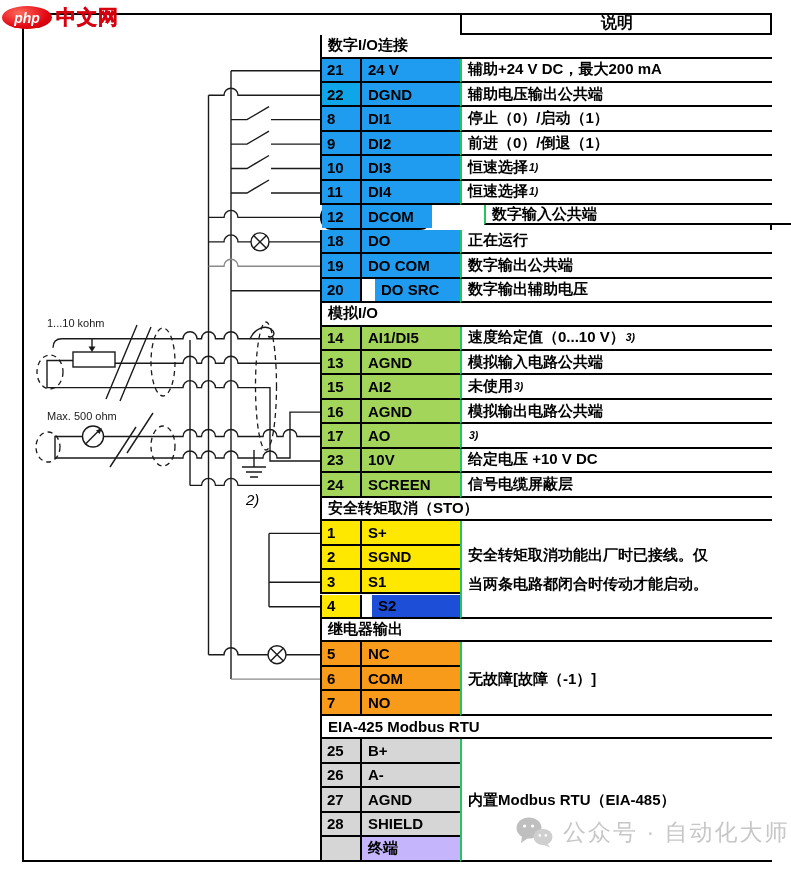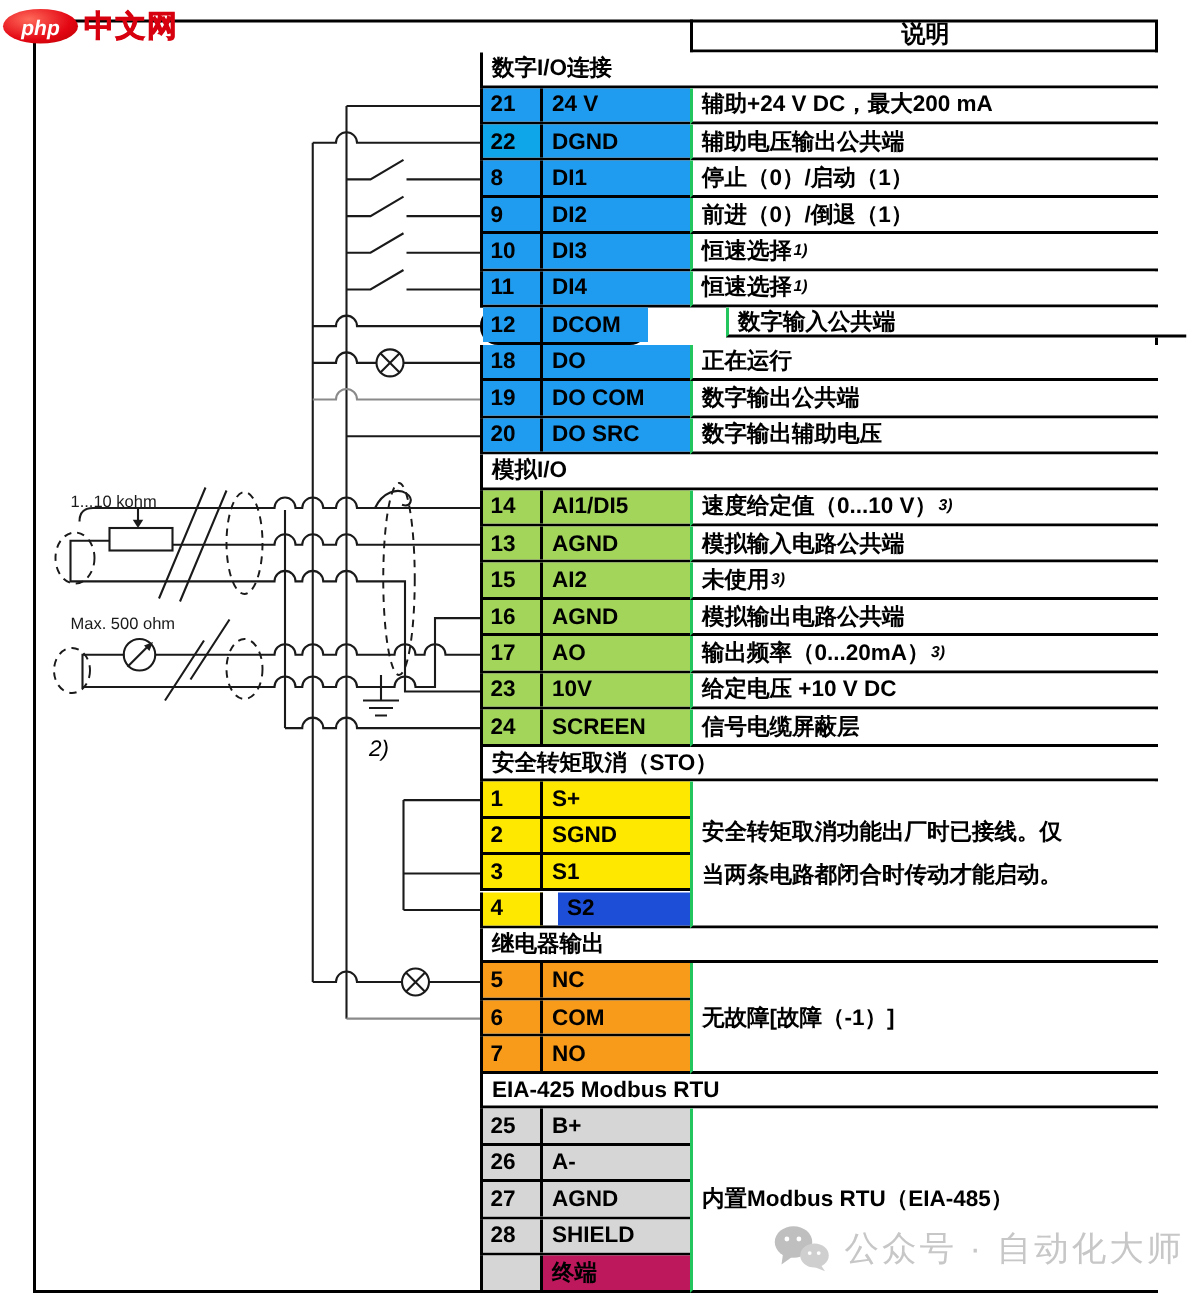--- a/index.html
+++ b/index.html
@@ -102,21 +102,21 @@
       <div class="abs tdesc" style="left: 460px; top: 229.65px; width: 312px; height: 24.45px;">
         <span>正在运行</span>
       </div>
       <div class="abs trow" style="left: 320px; top: 254.1px; width: 140px; height: 24.45px;">
         <div class="tnum" style="background: rgb(31, 156, 240);">19</div>
         <div class="tname" style="background: rgb(31, 156, 240);">DO COM</div>
       </div>
       <div class="abs tdesc" style="left: 460px; top: 254.1px; width: 312px; height: 24.45px;">
         <span>数字输出公共端</span>
       </div>
-      <div class="abs trow" style="left: 320px; top: 278.55px; width: 140px; height: 24.45px;">
+      <div class="abs trow" style="left: 320px; top: 278.55px; width: 140px; height: 24.45px; gap: 13px;">
         <div class="tnum" style="background: rgb(31, 156, 240);">20</div>
         <div class="tname" style="background: rgb(31, 156, 240);">DO SRC</div>
       </div>
       <div class="abs tdesc" style="left: 460px; top: 278.55px; width: 312px; height: 24.45px;">
         <span>数字输出辅助电压</span>
       </div>
       <div class="abs sec-header" style="left: 320px; top: 303px; width: 452px; height: 23.5px;">模拟I/O</div>
       <div class="abs trow" style="left: 320px; top: 326.5px; width: 140px; height: 24.45px;">
         <div class="tnum" style="background: rgb(163, 213, 90);">14</div>
         <div class="tname" style="background: rgb(163, 213, 90);">AI1/DI5</div>
@@ -145,21 +145,20 @@
         <div class="tname" style="background: rgb(163, 213, 90);">AGND</div>
       </div>
       <div class="abs tdesc" style="left: 460px; top: 399.85px; width: 312px; height: 24.45px;">
         <span>模拟输出电路公共端</span>
       </div>
       <div class="abs trow" style="left: 320px; top: 424.3px; width: 140px; height: 24.45px;">
         <div class="tnum" style="background: rgb(163, 213, 90);">17</div>
         <div class="tname" style="background: rgb(163, 213, 90);">AO</div>
       </div>
       <div class="abs tdesc" style="left: 460px; top: 424.3px; width: 312px; height: 24.45px;">
-        <span>输出频率（0...20mA）</span>
         <sup>3)</sup>
       </div>
       <div class="abs trow" style="left: 320px; top: 448.75px; width: 140px; height: 24.45px;">
         <div class="tnum" style="background: rgb(163, 213, 90);">23</div>
         <div class="tname" style="background: rgb(163, 213, 90);">10V</div>
       </div>
       <div class="abs tdesc" style="left: 460px; top: 448.75px; width: 312px; height: 24.45px;">
         <span>给定电压 +10 V DC</span>
       </div>
       <div class="abs trow" style="left: 320px; top: 473.2px; width: 140px; height: 24.45px;">
@@ -218,21 +217,21 @@
       <div class="abs trow" style="left: 320px; top: 788.2px; width: 140px; height: 24.45px;">
         <div class="tnum" style="background: rgb(214, 214, 214);">27</div>
         <div class="tname" style="background: rgb(214, 214, 214);">AGND</div>
       </div>
       <div class="abs trow" style="left: 320px; top: 812.65px; width: 140px; height: 24.45px;">
         <div class="tnum" style="background: rgb(214, 214, 214);">28</div>
         <div class="tname" style="background: rgb(214, 214, 214);">SHIELD</div>
       </div>
       <div class="abs trow" style="left: 320px; top: 837.1px; width: 140px; height: 24.45px;">
         <div class="tnum" style="background: rgb(214, 214, 214);"></div>
-        <div class="tname" style="background: #be185d;">终端</div>
+        <div class="tname" style="background: #c4b5fd;">终端</div>
       </div>
       <div class="abs tdesc merged" style="left: 460px; top: 739.3px; width: 312px; height: 122.25px;">
         <div>内置Modbus RTU（EIA-485）</div>
       </div>
     </div>
 
   <svg id="wires" class="abs" width="791" height="870" viewBox="0 0 791 870" style="left:0;top:0;">
     <g fill="none" stroke="#1a1a1a" stroke-width="1.4">
 
       <path d="M231,70.7 V679.1"></path>
@@ -289,21 +288,21 @@
 
       <path d="M208.5,654.7 H224 a7,7 0 0 1 14,0 H268 M286,654.7 H320"></path>
       <g>
         <circle cx="277" cy="654.7" r="9"></circle>
         <path d="M270.6,648.3 L283.4,661.1 M283.4,648.3 L270.6,661.1"></path>
       </g>
       <path stroke="#8a8a8a" d="M231,679.1 H320"></path>
     </g>
   </svg>
 
-  <div class="abs dia-label" style="left:47px;top:317px;margin-top:12px;">1...10 kohm</div>
+  <div class="abs dia-label" style="left:47px;top:317px;">1...10 kohm</div>
   <div class="abs dia-label" style="left:47px;top:410px;">Max. 500 ohm</div>
   <div id="footnote2" class="abs" style="left:246px;top:491px;">2)</div>
 
   <div id="site-logo" class="abs" style="left:2px;top:4px;">
     <span id="logo-badge">php</span>
     <span id="logo-suffix">中文网</span>
   </div>
 
   <div id="watermark" class="abs" style="left:516px;top:817px;">
     <svg width="37" height="31" viewBox="0 0 37 31">

